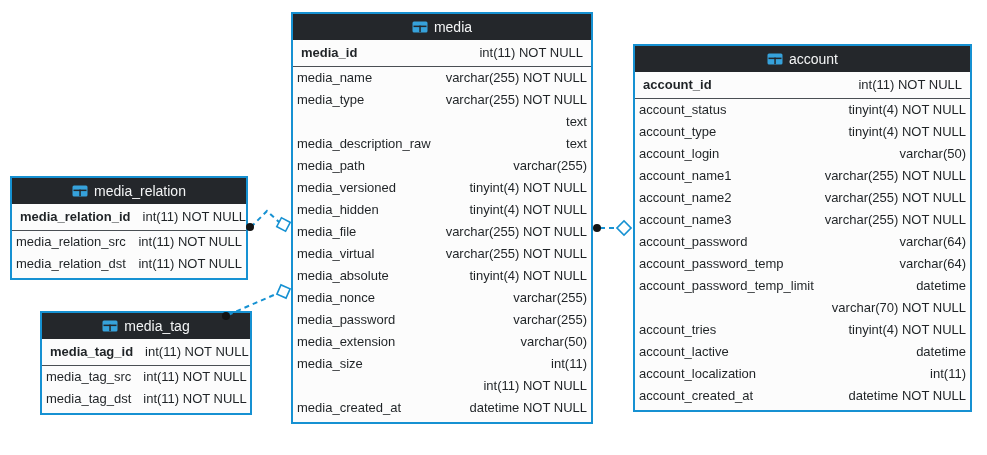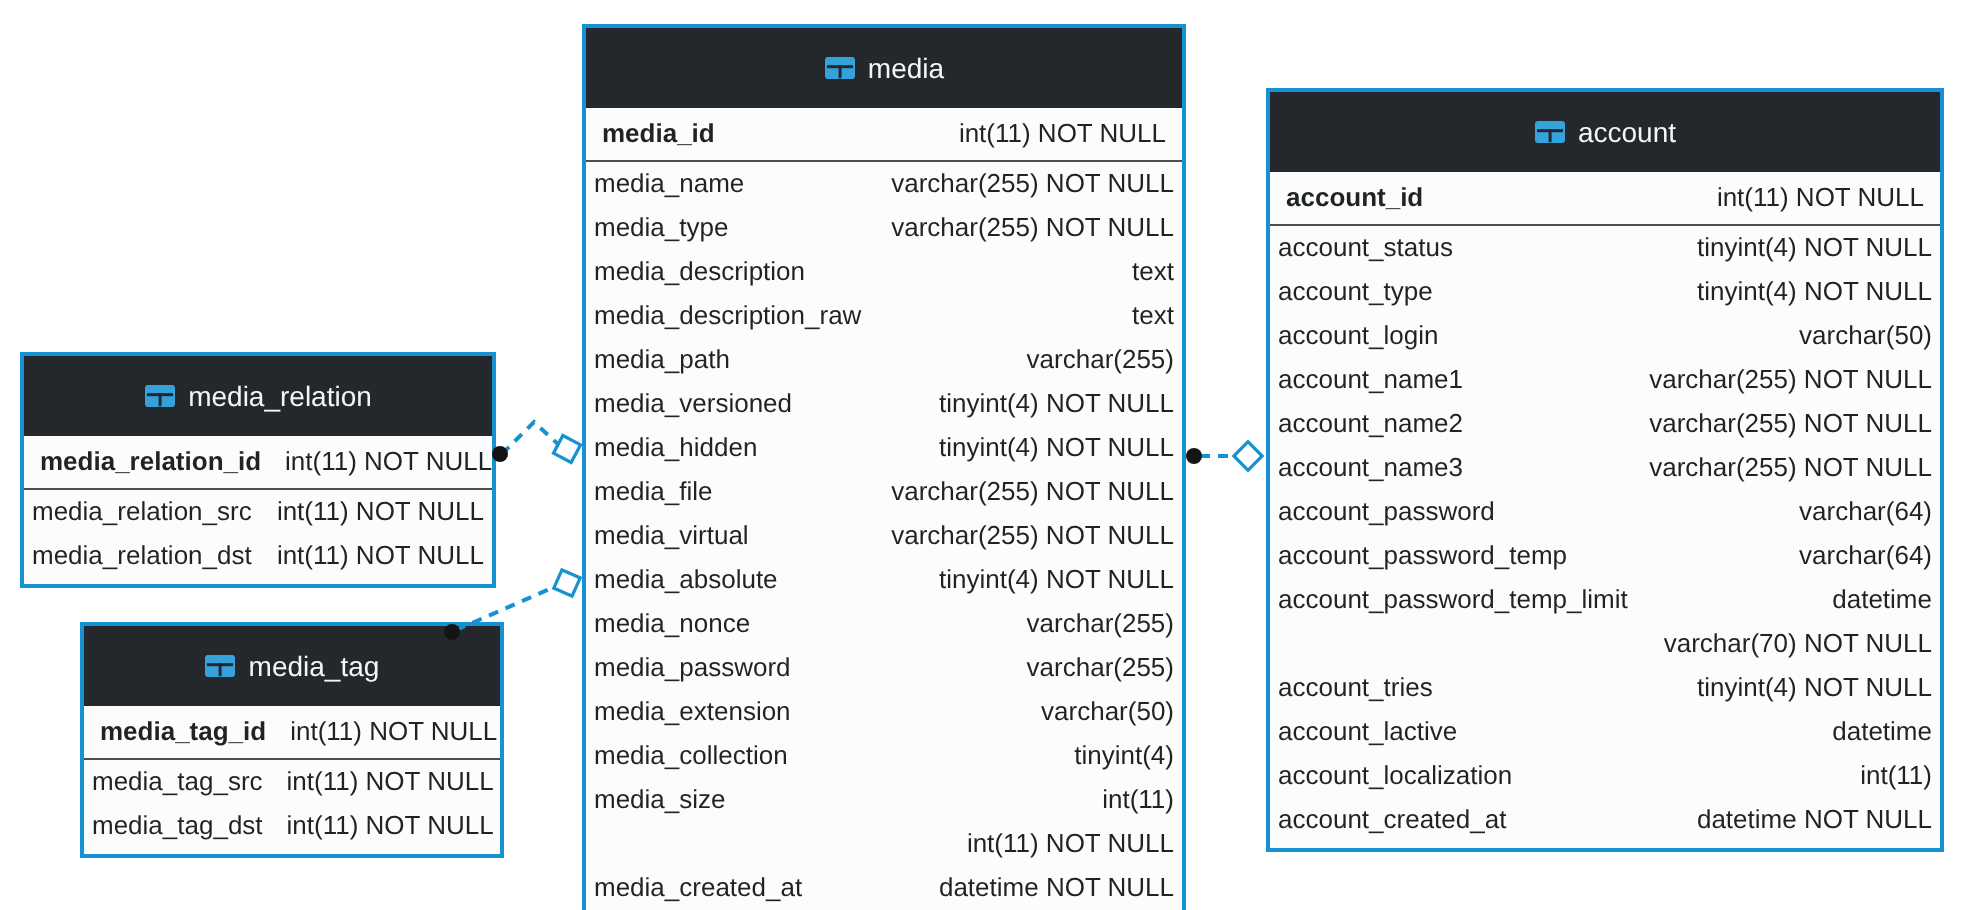--- a/index.html
+++ b/index.html
@@ -16,21 +16,21 @@
   body{
     width:987px;height:455px;position:relative;background:#ffffff;
     font-family:"Liberation Sans",sans-serif;overflow:hidden;
   }
   .canvas{position:absolute;inset:0;}
   .table{
     position:absolute;background:var(--row-bg);border:2px solid var(--accent);
     box-sizing:border-box;color:var(--row-text);font-size:13px;
   }
   .t-head{
-    background:var(--header-bg);color:var(--header-text);height:40px;
+    background:var(--header-bg);color:var(--header-text);height:26px;
     display:flex;align-items:center;justify-content:center;gap:6px;
     font-size:14px;
   }
   .t-icon{display:inline-flex;align-items:center;}
   .t-pk{
     display:flex;justify-content:space-between;
     padding:5px 8px;line-height:16px;border-bottom:1px solid var(--separator);
     white-space:nowrap;
   }
   .t-pk .f-name{font-weight:bold;}
@@ -129,21 +129,20 @@
     <div class="t-fields">
         <div class="t-row">
           <span class="f-name">media_name</span>
           <span class="f-type">varchar(255) NOT NULL</span>
         </div>
         <div class="t-row">
           <span class="f-name">media_type</span>
           <span class="f-type">varchar(255) NOT NULL</span>
         </div>
         <div class="t-row">
-          <span class="f-name">media_description</span>
           <span class="f-type">text</span>
         </div>
         <div class="t-row">
           <span class="f-name">media_description_raw</span>
           <span class="f-type">text</span>
         </div>
         <div class="t-row">
           <span class="f-name">media_path</span>
           <span class="f-type">varchar(255)</span>
         </div>
@@ -171,24 +170,20 @@
           <span class="f-name">media_nonce</span>
           <span class="f-type">varchar(255)</span>
         </div>
         <div class="t-row">
           <span class="f-name">media_password</span>
           <span class="f-type">varchar(255)</span>
         </div>
         <div class="t-row">
           <span class="f-name">media_extension</span>
           <span class="f-type">varchar(50)</span>
-        </div>
-        <div class="t-row">
-          <span class="f-name">media_collection</span>
-          <span class="f-type">tinyint(4)</span>
         </div>
         <div class="t-row">
           <span class="f-name">media_size</span>
           <span class="f-type">int(11)</span>
         </div>
         <div class="t-row">
           <span class="f-type">int(11) NOT NULL</span>
         </div>
         <div class="t-row">
           <span class="f-name">media_created_at</span>

